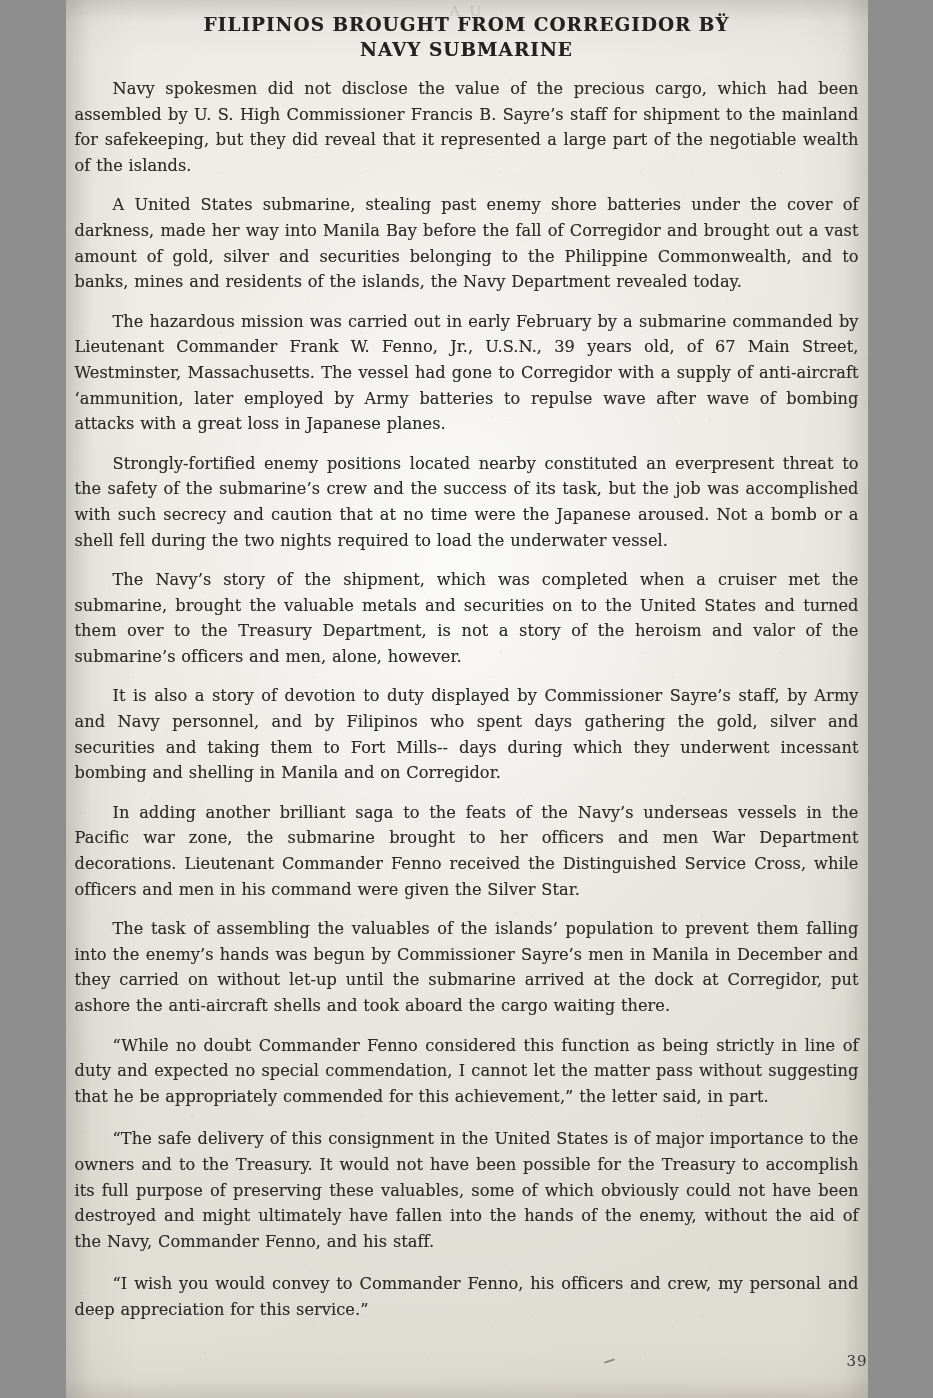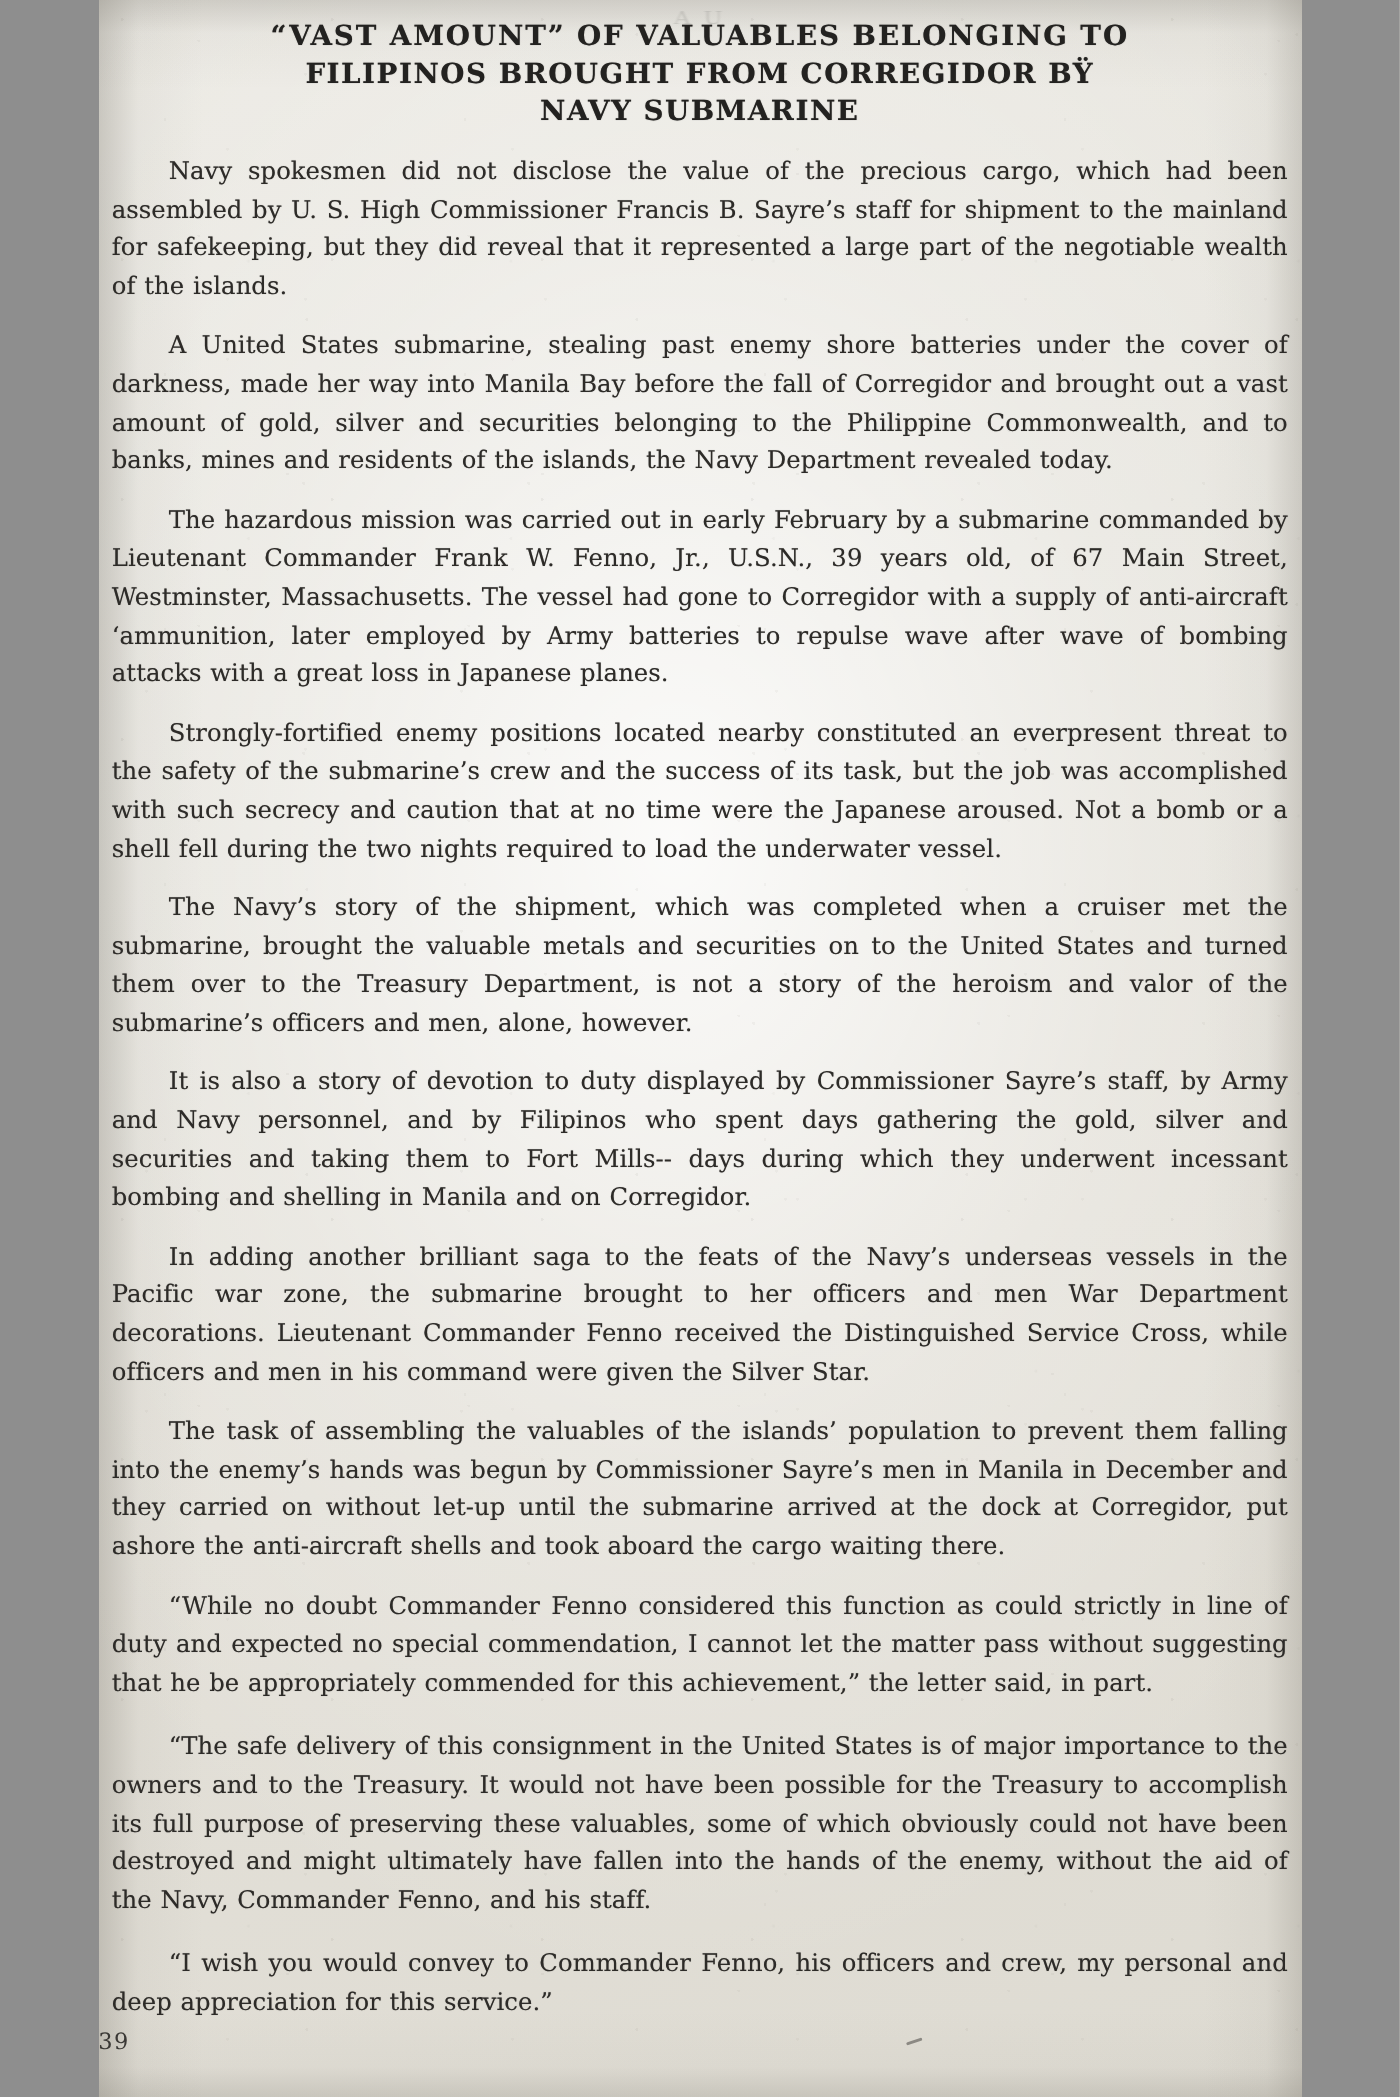--- a/index.html
+++ b/index.html
@@ -117,21 +117,21 @@
     text-shadow: 0 0 0.55px rgba(45,43,40,0.45);
   }
   p.para:last-child { margin-bottom: 0; }
   p.para.gap-lg { margin-bottom: 17px; }
 
   .page-number {
     position: absolute;
     left: 0;
     right: 0;
     top: 1352px;
-    text-align: left;
+    text-align: right;
     font-size: 15px;
     letter-spacing: 1px;
     color: #3a3835;
     z-index: 3;
   }
 
   .stray-mark {
     position: absolute;
     top: 1358px;
     left: 538px;
@@ -156,35 +156,34 @@
 
 <div class="page">
 
   <div class="grain"></div>
   <div class="vignette"></div>
   <div class="showthrough">A U</div>
 
   <div class="content">
 
     <div class="title-block">
-      <div class="title-line l1">“VAST AMOUNT” OF VALUABLES BELONGING TO</div>
       <div class="title-line l2">FILIPINOS BROUGHT FROM CORREGIDOR BŸ</div>
       <div class="title-line l3">NAVY SUBMARINE</div>
     </div>
 
     <div class="body">
       <p class="para">Navy spokesmen did not disclose the value of the precious cargo, which had been assembled by U. S. High Commissioner Francis B. Sayre’s staff for shipment to the mainland for safekeeping, but  they did reveal that it represented a large part of the negotiable wealth of the islands.</p>
       <p class="para">A United States submarine, stealing  past enemy shore batteries under the cover of darkness, made her way into Manila Bay before the fall of Corregidor and brought out a vast amount of gold, silver and securities belonging to the Philippine Commonwealth, and to banks, mines and residents of the islands, the Navy Department revealed today.</p>
       <p class="para">The hazardous mission was carried out in early February by a submarine commanded by Lieutenant Commander Frank W. Fenno, Jr., U.S.N., 39 years old, of 67 Main Street, Westminster, Massachusetts.  The vessel had gone to Corregidor with a supply of anti-aircraft ‘ammunition, later employed by Army batteries to repulse wave after wave of bombing attacks with a great loss in Japanese planes.</p>
       <p class="para">Strongly-fortified enemy positions located nearby constituted an everpresent threat to the safety of the submarine’s crew and the success of its task, but the job was accomplished with such secrecy and caution that at no time were the Japanese aroused.  Not a bomb or a shell fell during the two nights required to load  the underwater vessel.</p>
       <p class="para">The Navy’s story of the shipment, which was completed when a cruiser met the submarine, brought the valuable metals and securities on to the United States and turned them over to the Treasury Department, is not a story of the heroism and valor of the submarine’s officers and men, alone, however.</p>
       <p class="para">It is also a story of devotion to duty displayed by Commissioner Sayre’s staff, by Army and Navy personnel, and by Filipinos who spent days gathering the gold, silver and securities and taking them to Fort Mills-- days during which they underwent incessant bombing  and shelling in Manila and on Corregidor.</p>
       <p class="para">In adding another brilliant saga to the feats of the Navy’s underseas vessels in the Pacific war zone, the submarine brought to her officers and men War Department decorations.    Lieutenant Commander Fenno received the Distinguished Service Cross, while officers and men in his command were given the Silver Star.</p>
       <p class="para">The task of assembling the valuables of the islands’ population to prevent them falling into the enemy’s hands was begun by Commissioner Sayre’s men in Manila in December and they carried on without let-up until the submarine arrived at the dock at Corregidor, put ashore the anti-aircraft shells and took aboard the cargo waiting there.</p>
-      <p class="para gap-lg">“While no doubt Commander Fenno considered this function as could strictly in line of duty and expected no special commendation, I cannot let the matter pass without suggesting that he be appropriately commended for this achievement,” the letter said, in part.</p>
+      <p class="para gap-lg">“While no doubt Commander Fenno considered this function as being strictly in line of duty and expected no special commendation, I cannot let the matter pass without suggesting that he be appropriately commended for this achievement,” the letter said, in part.</p>
       <p class="para gap-lg">“The safe delivery of this consignment in the United States is of major importance to the owners and to the Treasury.   It would not  have been possible for the Treasury to accomplish its full purpose of preserving these valuables, some of which obviously could not have been destroyed and might ultimately have fallen into the hands of the enemy, without the aid of the Navy, Commander Fenno, and his staff.</p>
       <p class="para">“I wish you would  convey  to Commander Fenno, his officers and crew, my personal and deep appreciation for this service.”</p>
     </div>
 
   </div>
 
   <div class="page-number">39</div>
   <div class="stray-mark"></div>
 
 </div>

